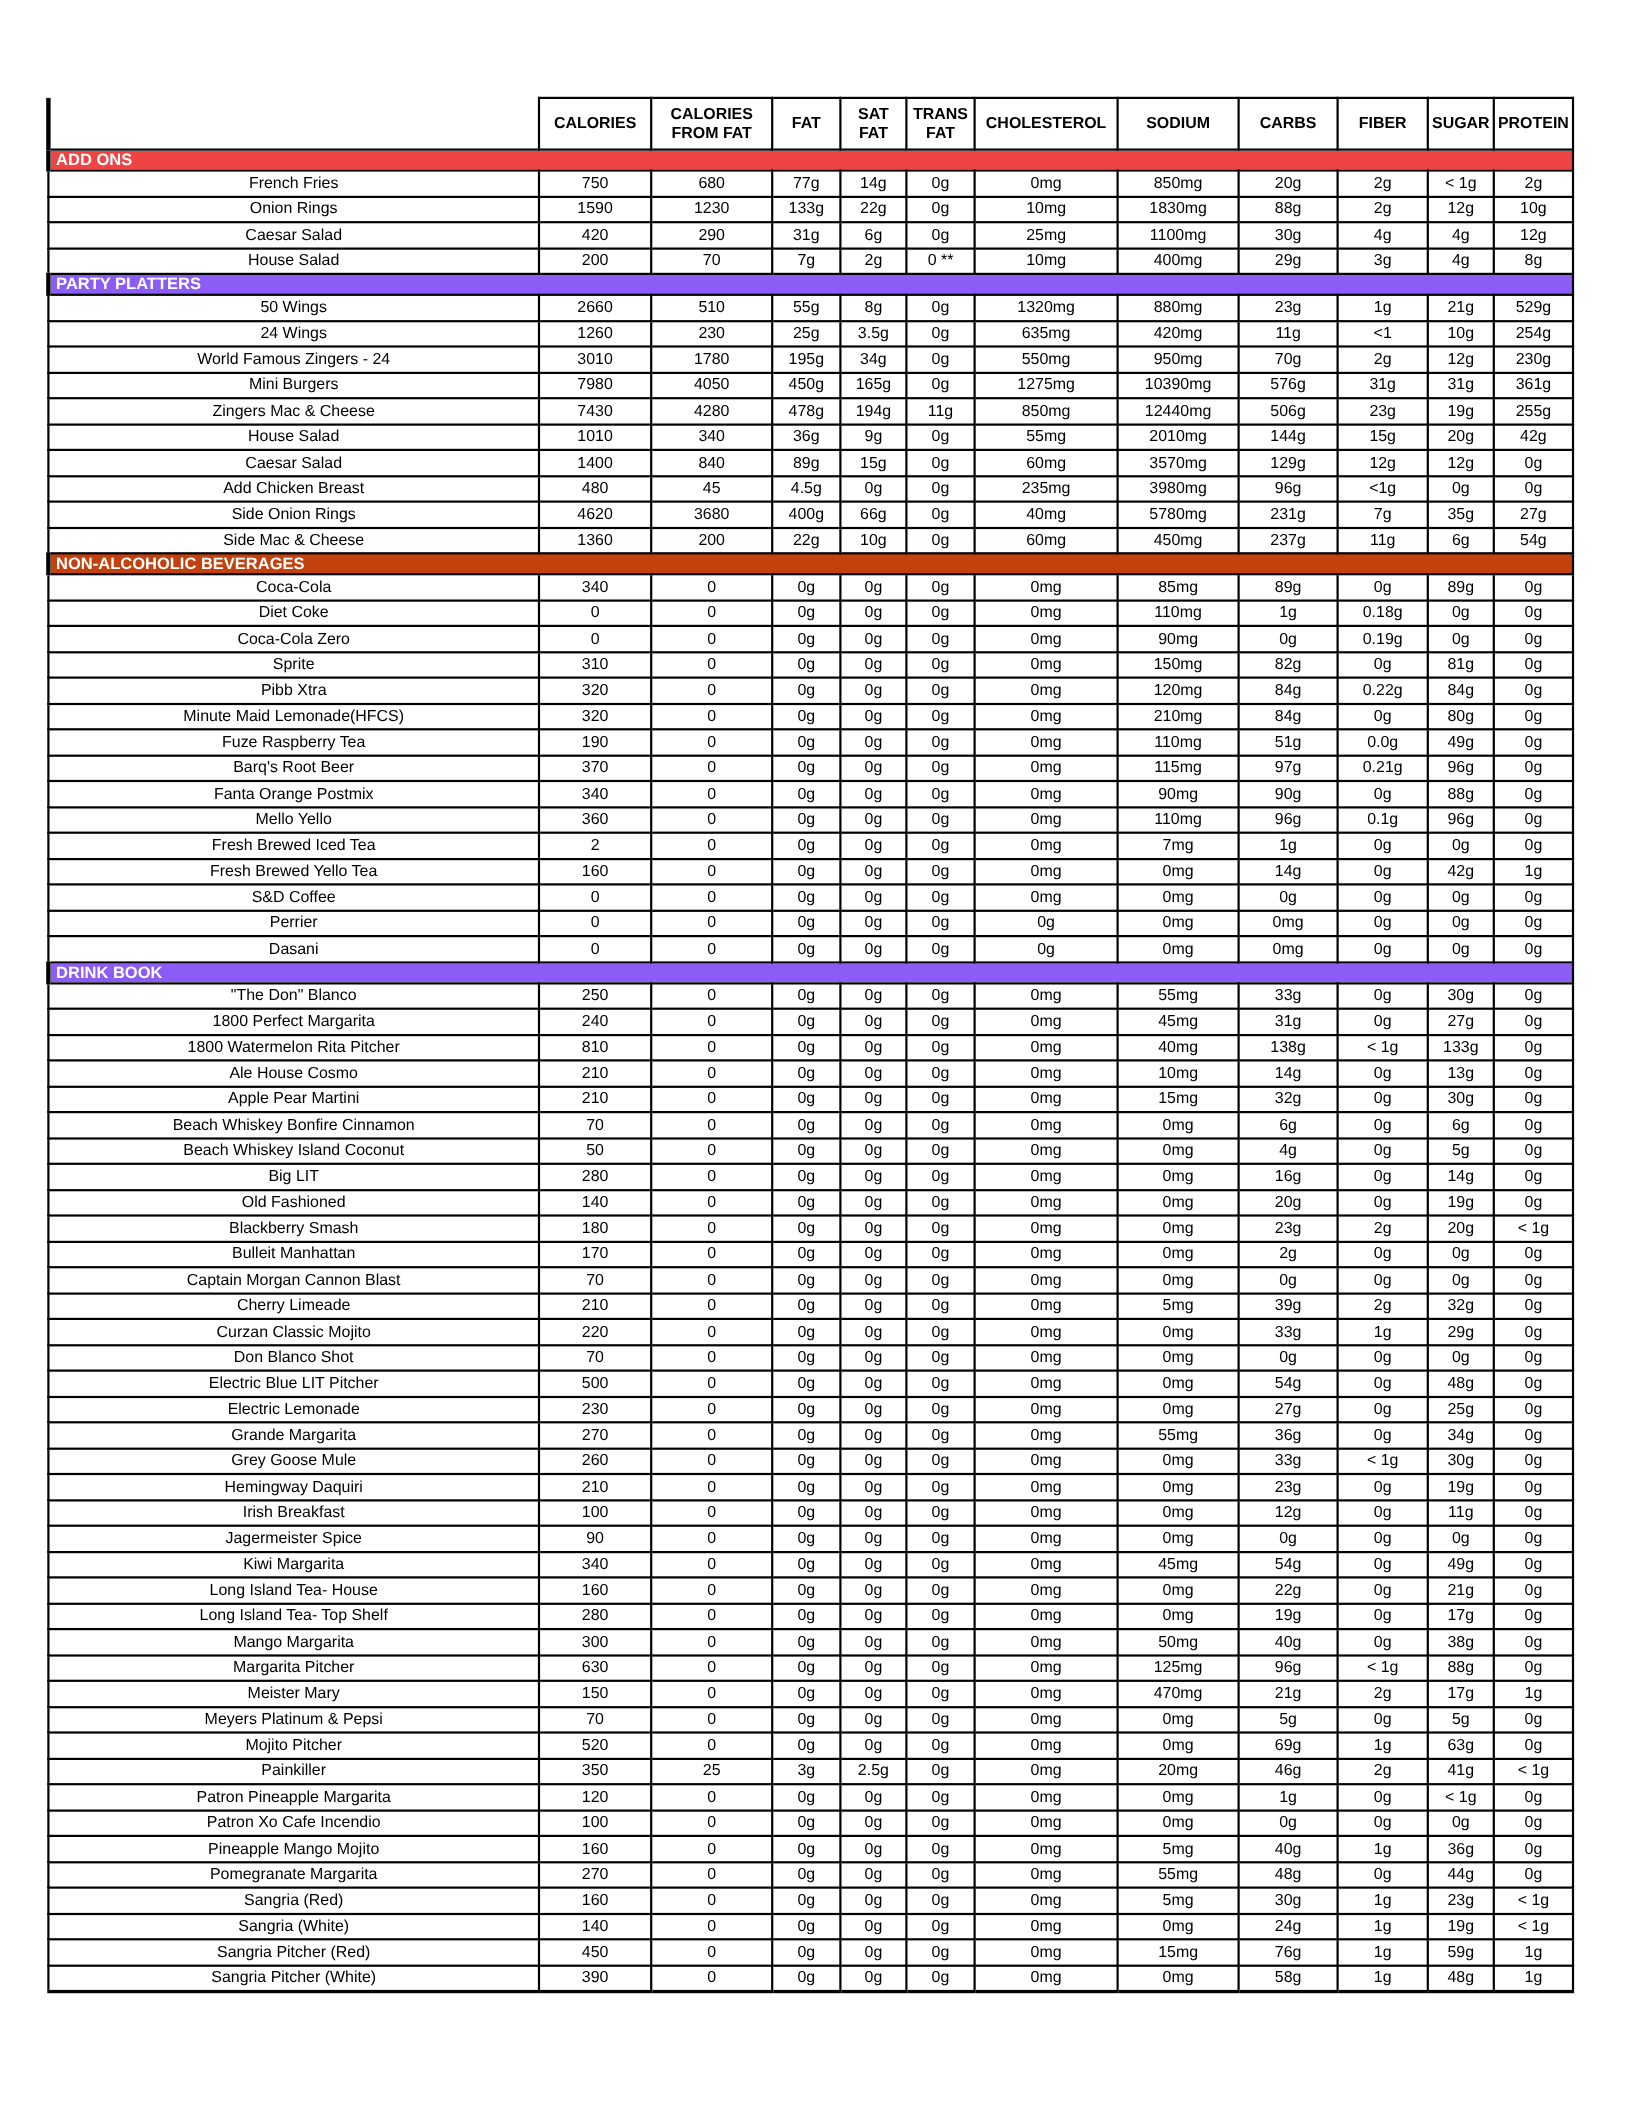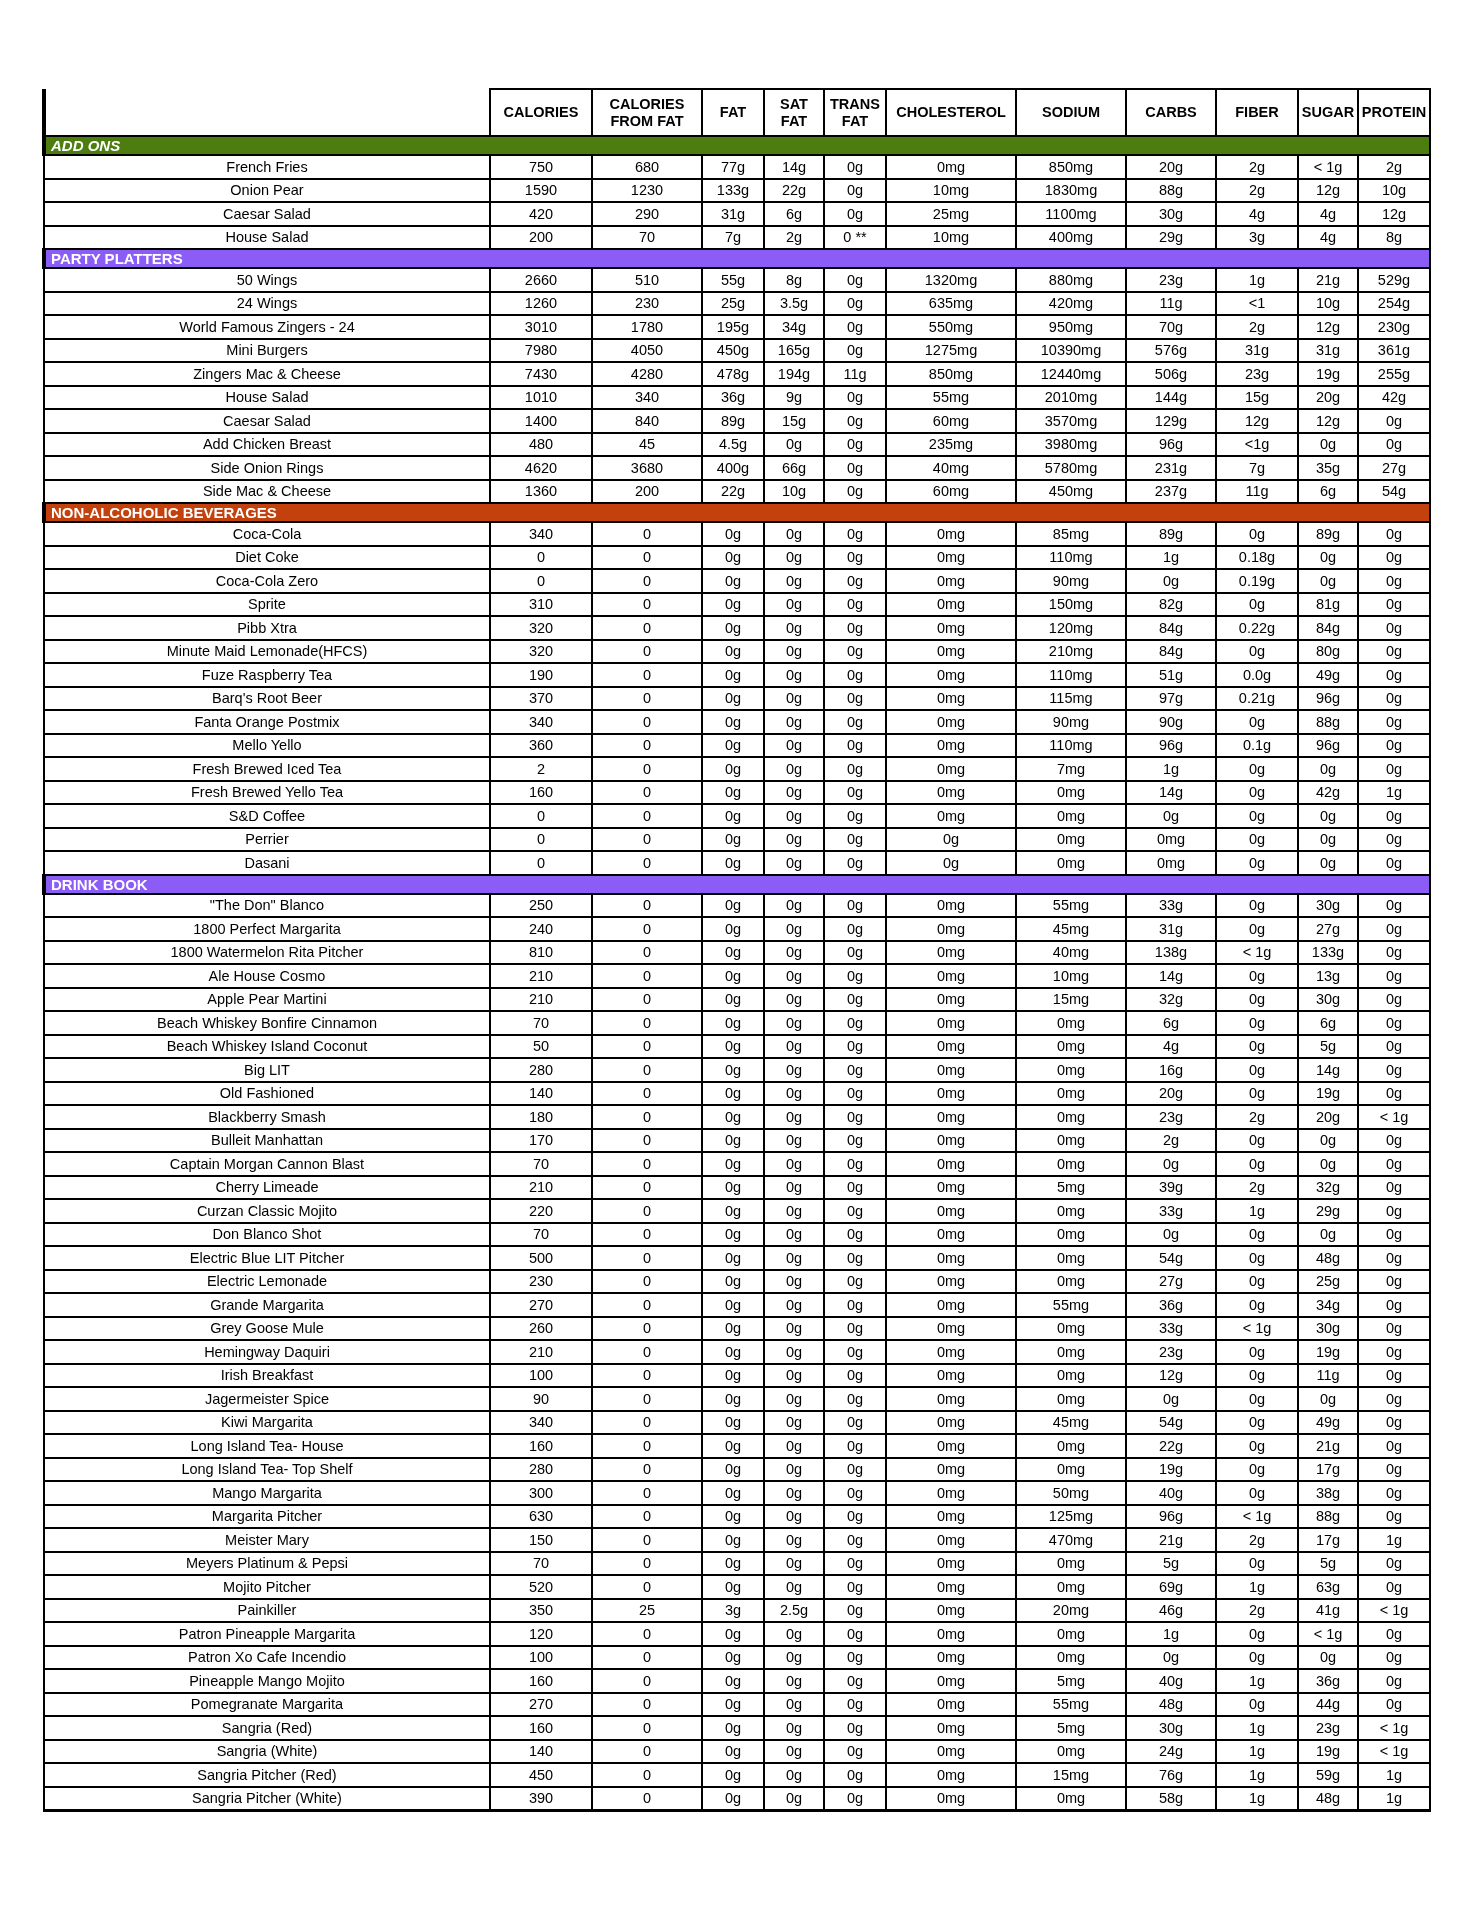--- a/index.html
+++ b/index.html
@@ -96,38 +96,38 @@
             <td>SAT FAT</td>
             <td>TRANS FAT</td>
             <td>CHOLESTEROL</td>
             <td>SODIUM</td>
             <td>CARBS</td>
             <td>FIBER</td>
             <td>SUGAR</td>
             <td>PROTEIN</td>
           </tr>
           <tr class="section-row">
-            <td colspan="12" style="background: #4d7c0f; font-style: italic;">ADD ONS</td>
+            <td colspan="12" style="background: #ef4444;">ADD ONS</td>
           </tr>
           <tr class="data-row">
             <td class="name-cell">French Fries</td>
             <td class="value-cell">750</td>
             <td class="value-cell">680</td>
             <td class="value-cell">77g</td>
             <td class="value-cell">14g</td>
             <td class="value-cell">0g</td>
             <td class="value-cell">0mg</td>
             <td class="value-cell">850mg</td>
             <td class="value-cell">20g</td>
             <td class="value-cell">2g</td>
             <td class="value-cell">&lt; 1g</td>
             <td class="value-cell">2g</td>
           </tr>
           <tr class="data-row">
-            <td class="name-cell">Onion Pear</td>
+            <td class="name-cell">Onion Rings</td>
             <td class="value-cell">1590</td>
             <td class="value-cell">1230</td>
             <td class="value-cell">133g</td>
             <td class="value-cell">22g</td>
             <td class="value-cell">0g</td>
             <td class="value-cell">10mg</td>
             <td class="value-cell">1830mg</td>
             <td class="value-cell">88g</td>
             <td class="value-cell">2g</td>
             <td class="value-cell">12g</td>

